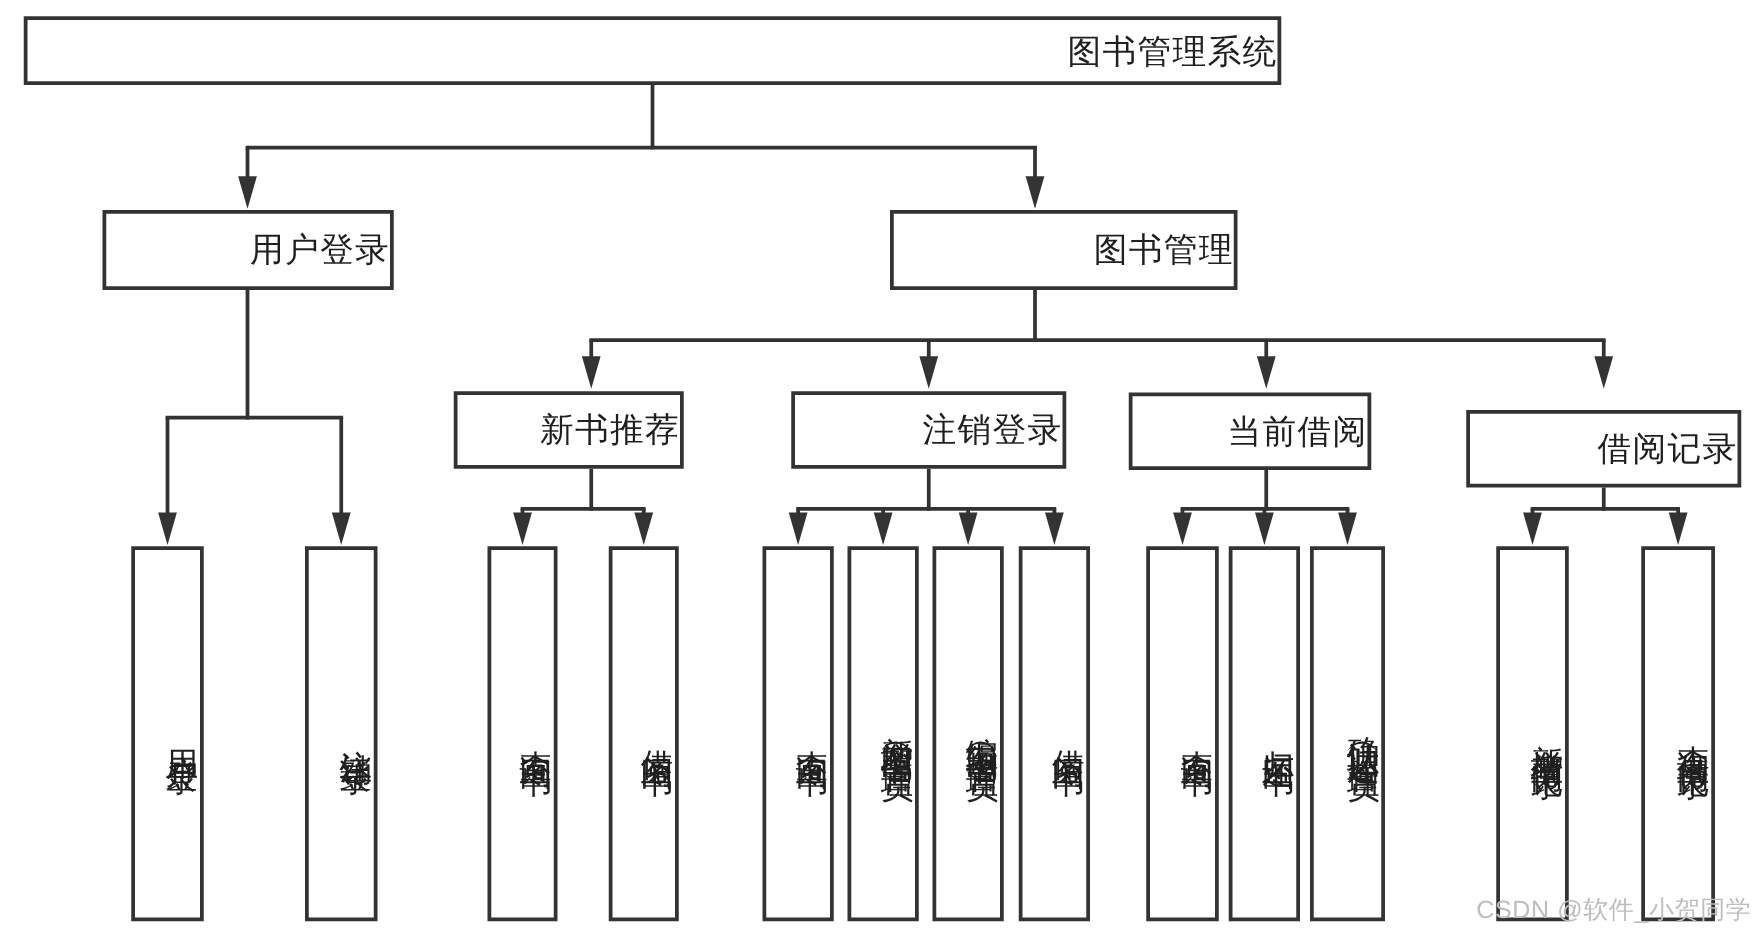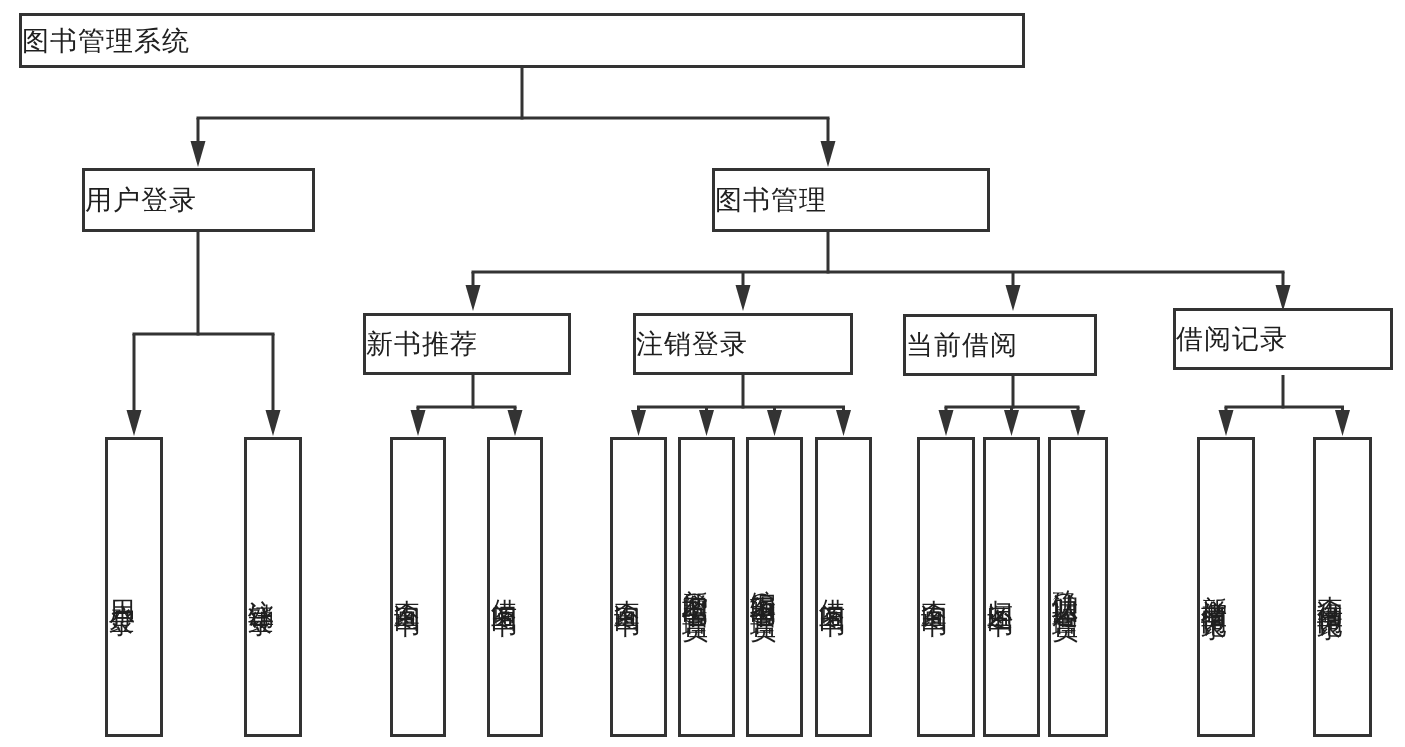--- a/index.html
+++ b/index.html
@@ -4,21 +4,21 @@
 <style>
   html,body{margin:0;padding:0}
   body{
     width:1405px;height:747px;background:#ffffff;position:relative;overflow:hidden;
     font-family:"Liberation Sans","DejaVu Sans",sans-serif;
   }
   .stage{position:absolute;left:0;top:0;width:1405px;height:747px}
   #connector-svg{position:absolute;left:0;top:0;z-index:1;pointer-events:none}
   .box{
     position:absolute;border:3px solid #333333;background:#ffffff;
-    display:flex;align-items:center;justify-content:flex-start;
+    display:flex;align-items:center;justify-content:flex-end;
     box-sizing:border-box;z-index:2;
   }
   .box.h span{
     font-size:27px;color:#1f1f1f;letter-spacing:1px;white-space:nowrap;
   }
   .box.v span{
     writing-mode:vertical-rl;text-orientation:mixed;
     font-size:26px;letter-spacing:4px;line-height:1.1;color:#1f1f1f;white-space:nowrap;
   }
   .watermark{
@@ -90,30 +90,30 @@
     <span>图书管理系统</span>
   </div>
 
   <div class="box h" style="left:82px;top:168px;width:233px;height:64px">
     <span>用户登录</span>
   </div>
   <div class="box h" style="left:712px;top:168px;width:278px;height:64px">
     <span>图书管理</span>
   </div>
 
-  <div class="box h" style="left:363px;top:313px;width:208px;height:62px">
+  <div class="box h" style="left:363px;top:313px;width:184px;height:62px">
     <span>新书推荐</span>
   </div>
   <div class="box h" style="left:633px;top:313px;width:220px;height:62px">
     <span>注销登录</span>
   </div>
   <div class="box h" style="left:903px;top:314px;width:194px;height:62px">
     <span>当前借阅</span>
   </div>
-  <div class="box h" style="left:1173px;top:308px;width:220px;height:62px">
+  <div class="box h" style="left:1173px;top:328px;width:220px;height:62px">
     <span>借阅记录</span>
   </div>
 
   <div class="box v" style="left:105px;top:437px;width:58px;height:300px">
     <span>用户登录</span>
   </div>
   <div class="box v" style="left:244px;top:437px;width:58px;height:300px">
     <span>注销登录</span>
   </div>
 
@@ -147,13 +147,14 @@
     <span>确认归还（管理员）</span>
   </div>
 
   <div class="box v" style="left:1197px;top:437px;width:58px;height:300px">
     <span>新增借阅记录</span>
   </div>
   <div class="box v" style="left:1313px;top:437px;width:59px;height:300px">
     <span>查询借阅记录</span>
   </div>
 
+  <div class="watermark">CSDN @软件_小贺同学</div>
 </div>
 
 </body></html>

